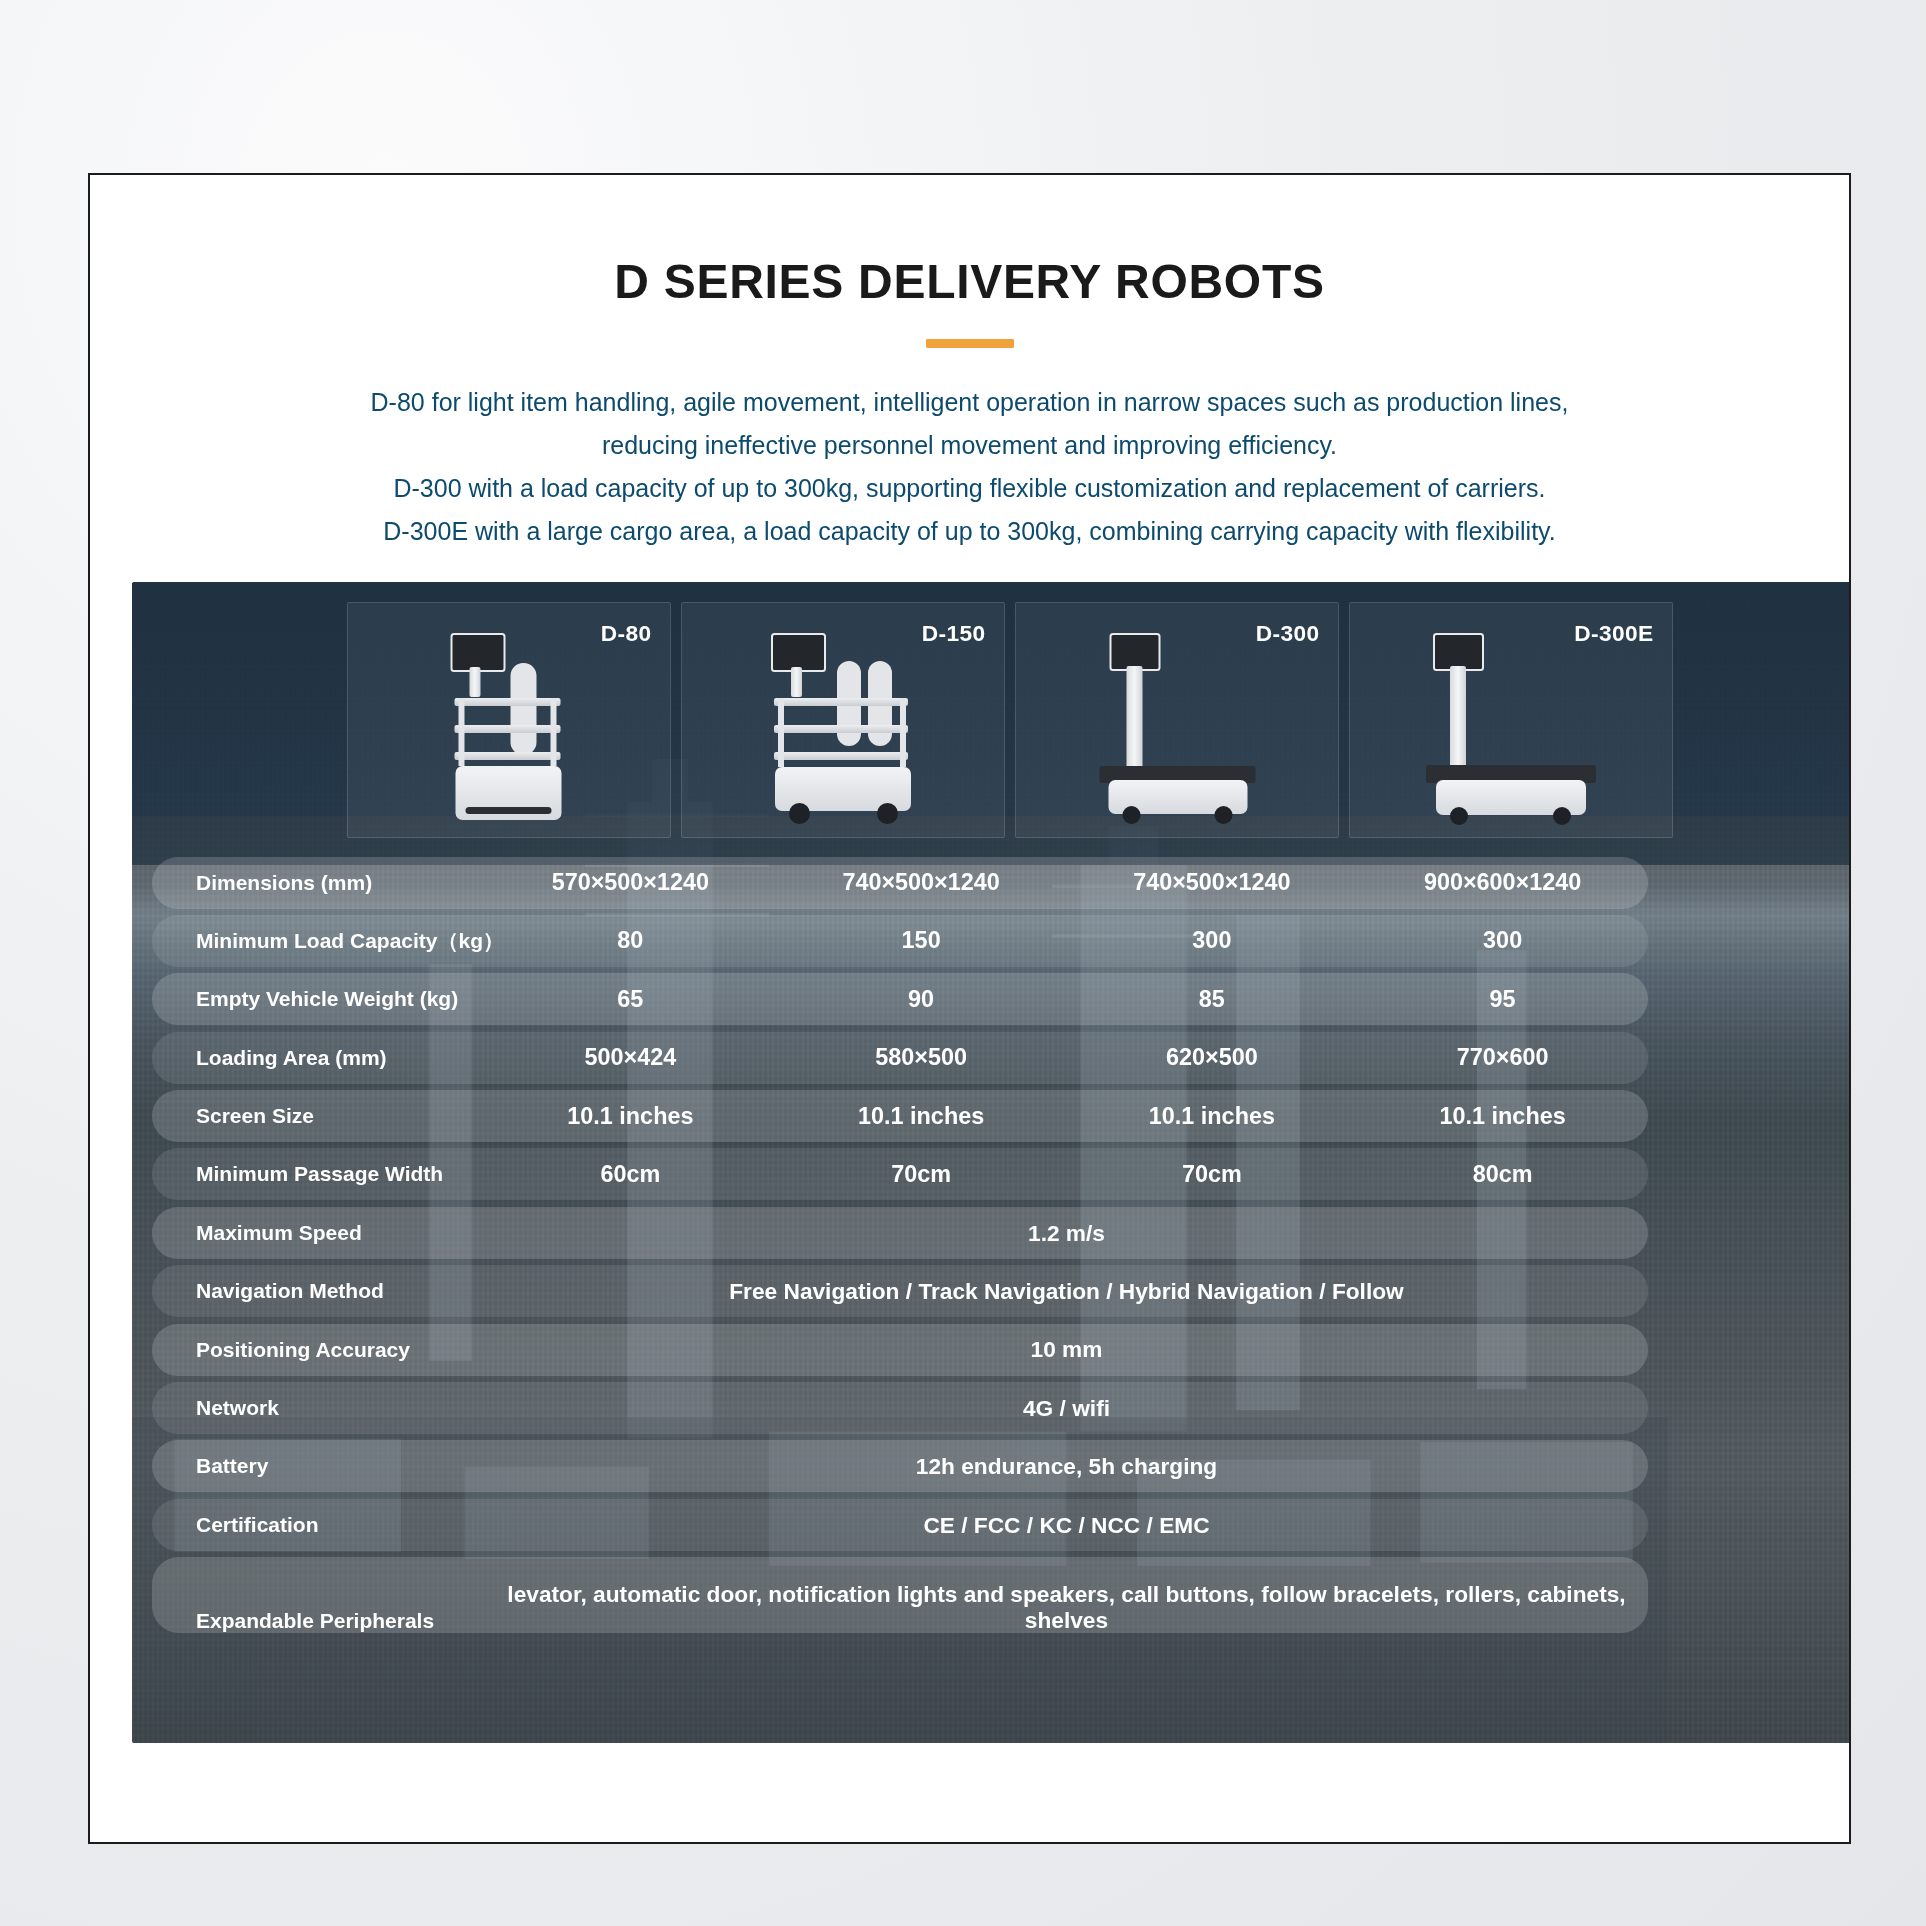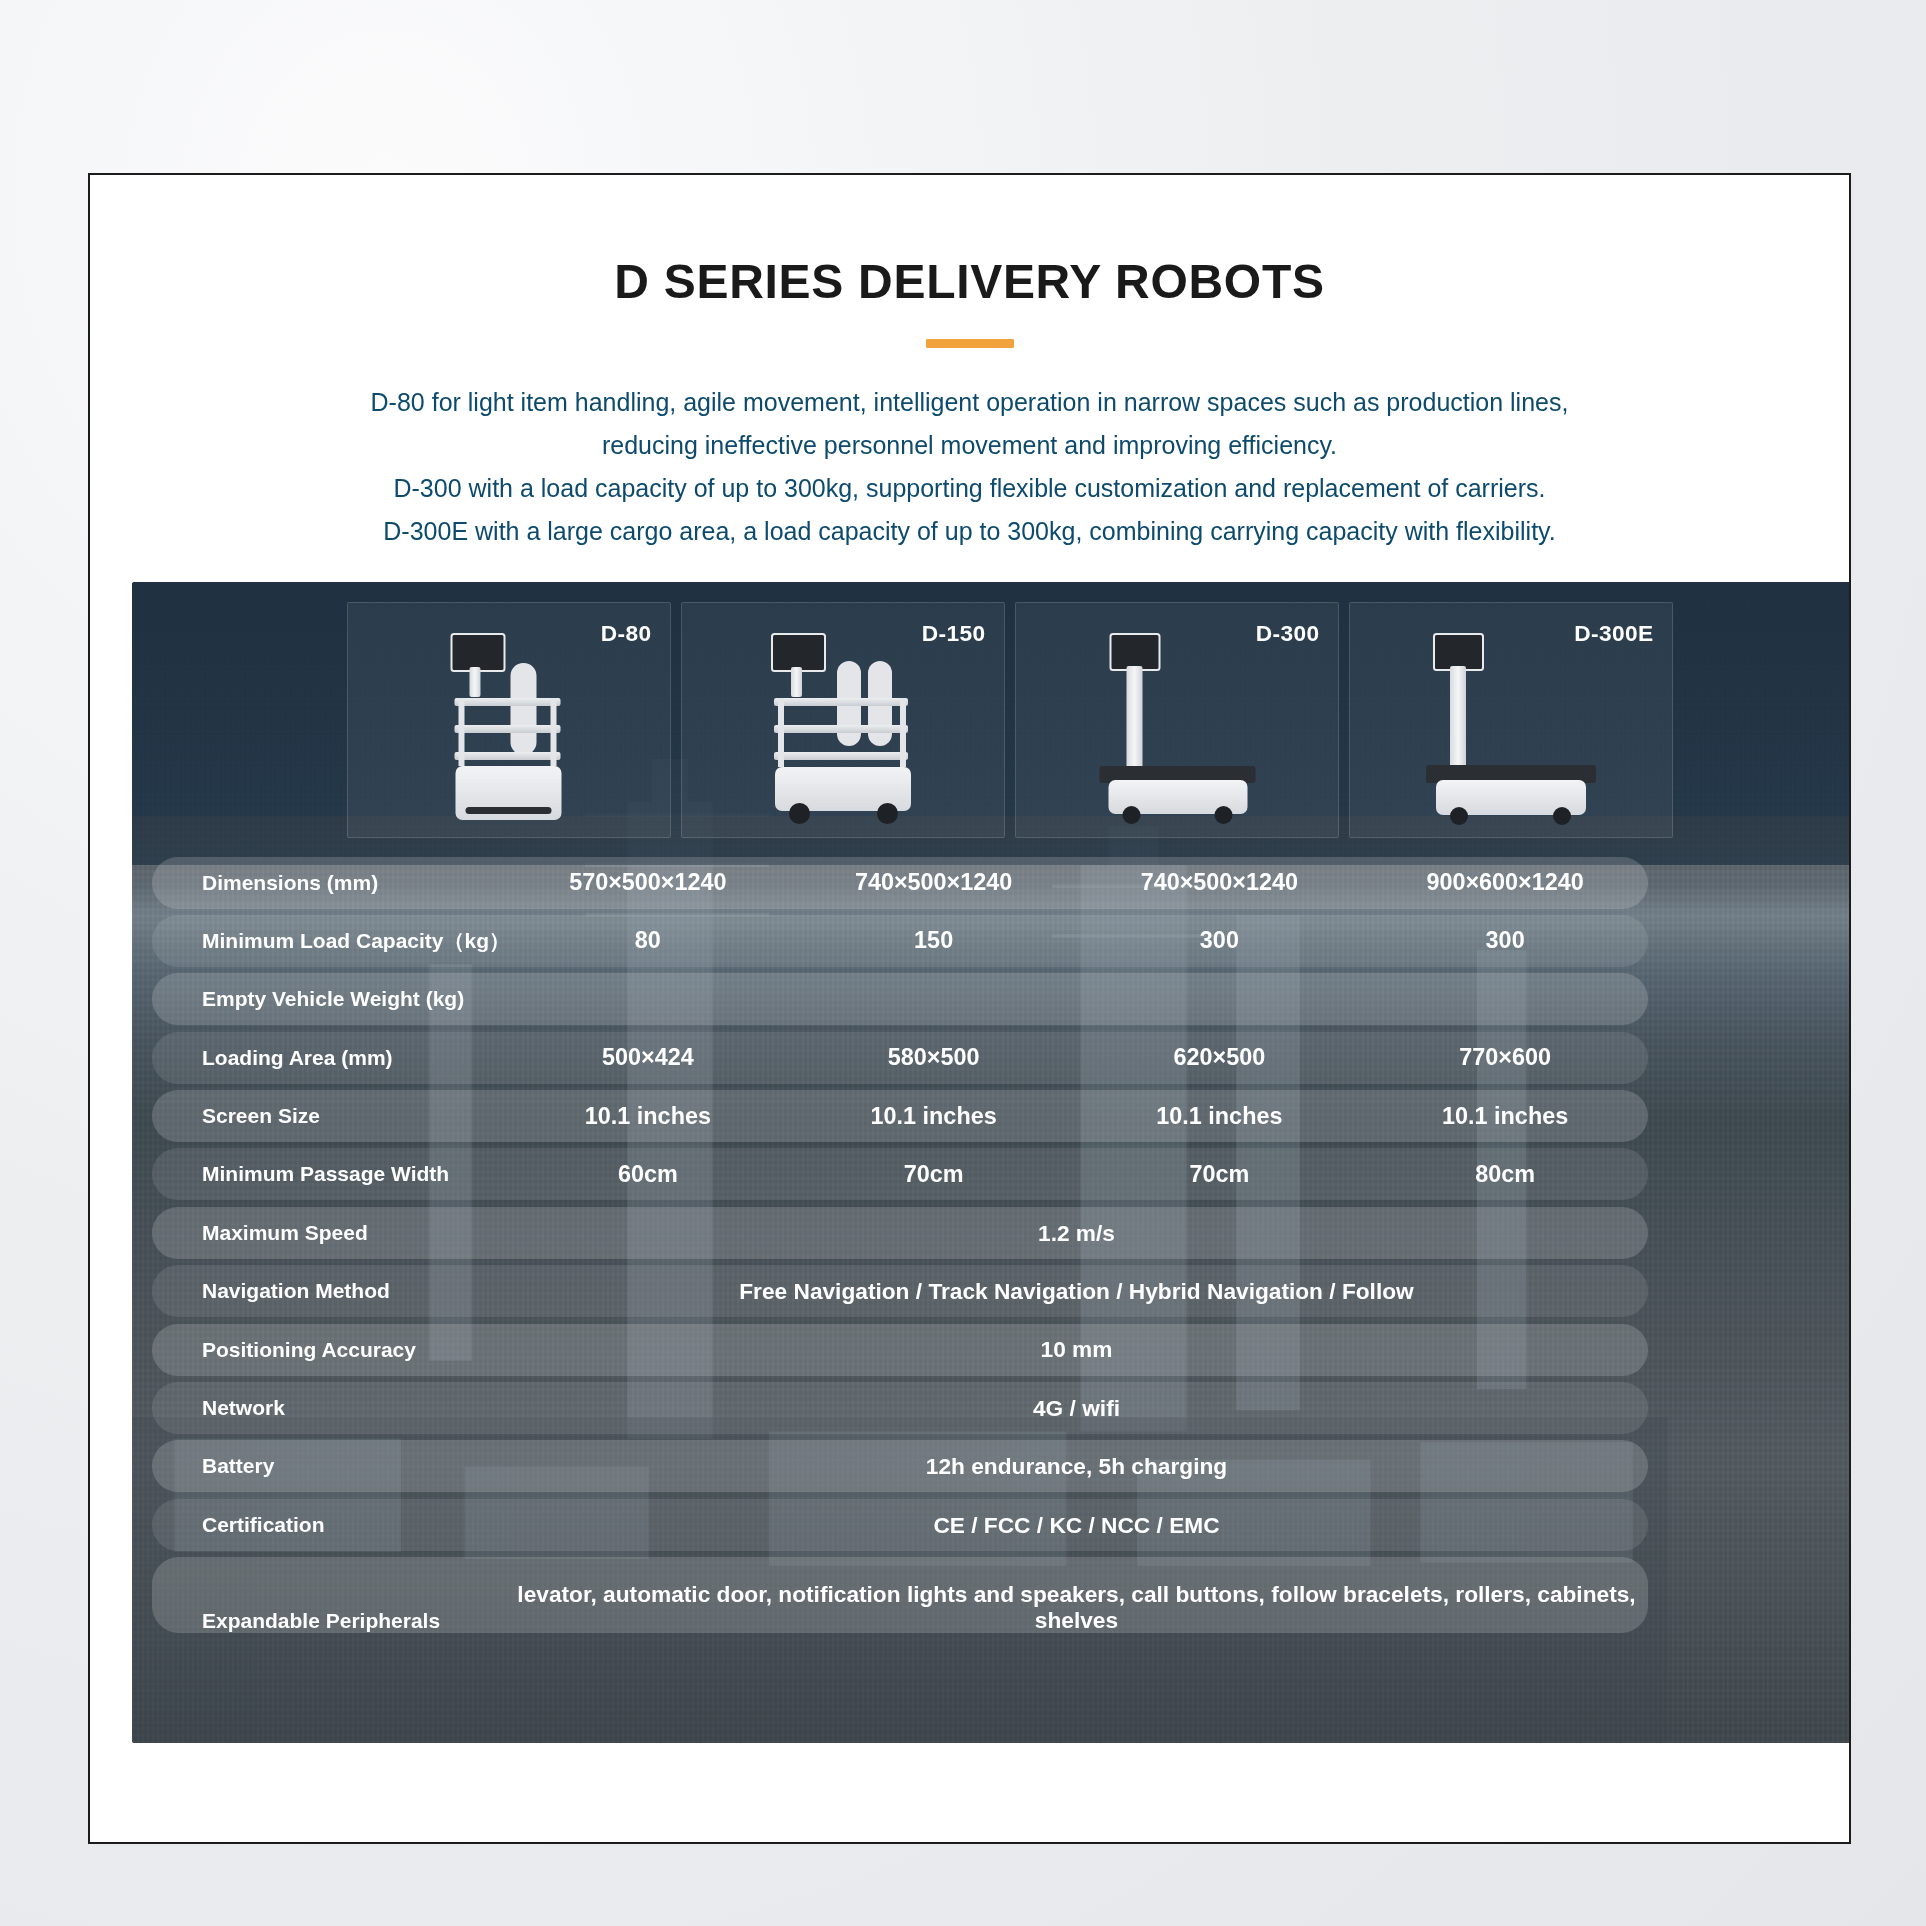--- a/index.html
+++ b/index.html
@@ -162,27 +162,26 @@
     background: rgba(255,255,255,0.17);
     border-radius: 27px;
     display: flex;
     align-items: center;
   }
   .spec-row.alt {
     background: rgba(255,255,255,0.10);
   }
   .spec-label {
     width: 333px;
-    padding-left: 30px;
+    padding-left: 44px;
     box-sizing: border-box;
     color: #ffffff;
     font-size: 21px;
     font-weight: bold;
     white-space: nowrap;
-    margin-left: 20px;
   }
   .spec-values {
     flex: 1;
     display: flex;
   }
   .spec-cell {
     flex: 1;
     text-align: center;
     color: #ffffff;
     font-size: 23.4px;
@@ -329,20 +328,26 @@
         <div class="spec-values">
           <div class="spec-cell">80</div>
           <div class="spec-cell">150</div>
           <div class="spec-cell">300</div>
           <div class="spec-cell">300</div>
         </div>
       </div>
 
       <div class="spec-row">
         <div class="spec-label">Empty Vehicle Weight (kg)</div>
+        <div class="spec-values">
+          <div class="spec-cell">65</div>
+          <div class="spec-cell">90</div>
+          <div class="spec-cell">85</div>
+          <div class="spec-cell">95</div>
+        </div>
       </div>
 
       <div class="spec-row alt">
         <div class="spec-label">Loading Area (mm)</div>
         <div class="spec-values">
           <div class="spec-cell">500×424</div>
           <div class="spec-cell">580×500</div>
           <div class="spec-cell">620×500</div>
           <div class="spec-cell">770×600</div>
         </div>

